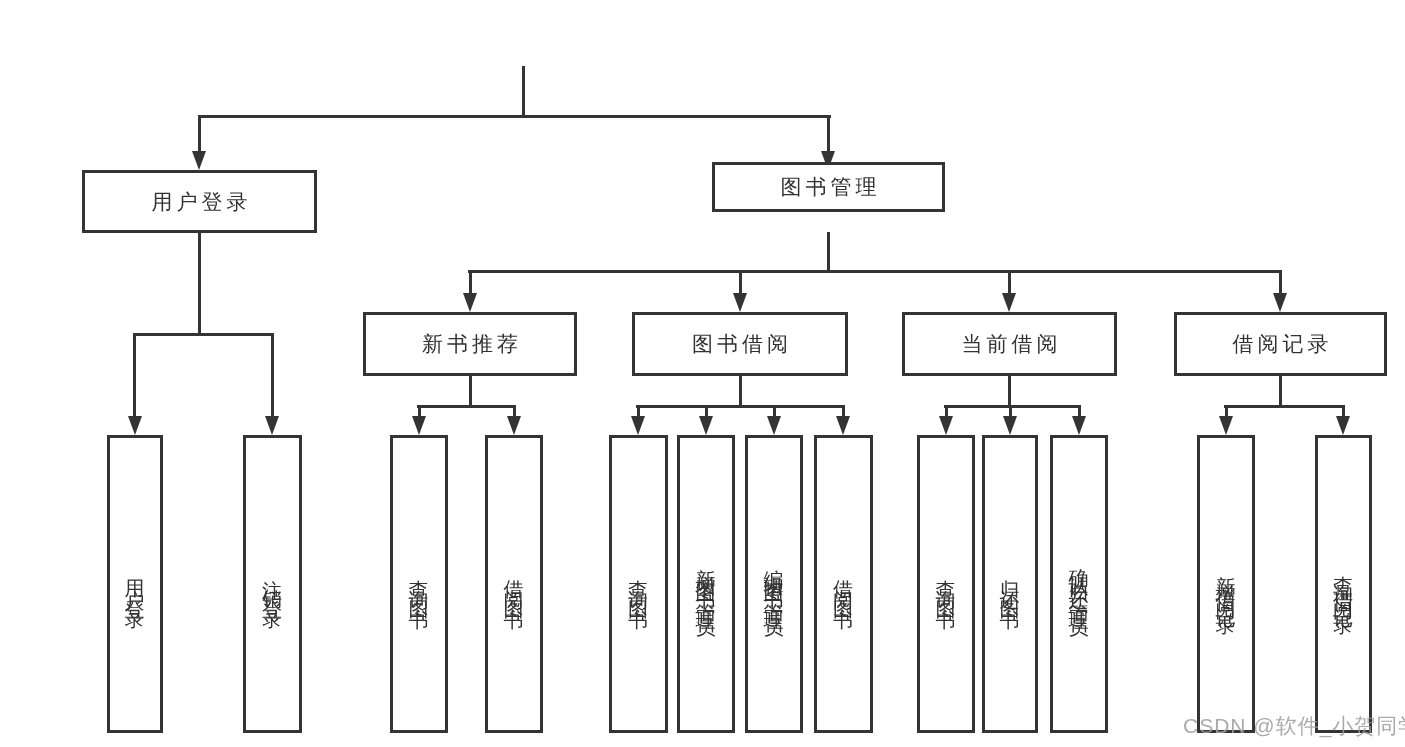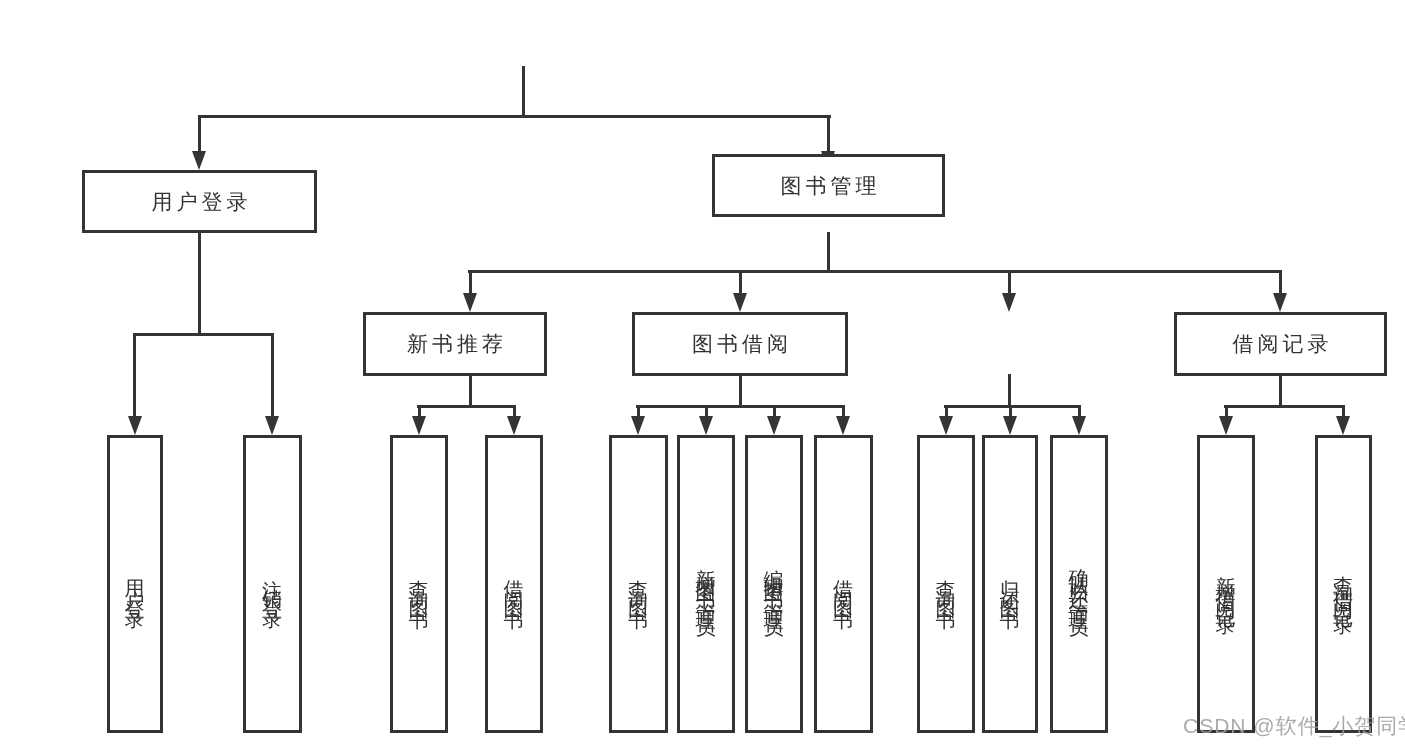--- a/index.html
+++ b/index.html
@@ -37,29 +37,32 @@
 </style>
 </head>
 <body>
 
 <div class="canvas">
 
 
   <div class="box" style="left:82px;top:170px;width:235px;height:63px;">
     <span class="hlabel">用户登录</span>
   </div>
-  <div class="box" style="left:712px;top:154px;width:233px;height:63px;">
+  <div class="box" style="left:712px;top:162px;width:233px;height:50px;">
     <span class="hlabel">图书管理</span>
   </div>
 
-  <div class="box" style="left:363px;top:312px;width:184px;height:64px;align-items:center;">
+  <div class="box" style="left:363px;top:312px;width:214px;height:64px;align-items:center;">
     <span class="hlabel">新书推荐</span>
   </div>
   <div class="box" style="left:632px;top:312px;width:216px;height:64px;font-family:Liberation Mono, monospace;">
     <span class="hlabel">图书借阅</span>
+  </div>
+  <div class="box" style="left:902px;top:312px;width:215px;height:64px;">
+    <span class="hlabel">当前借阅</span>
   </div>
   <div class="box" style="left:1174px;top:312px;width:213px;height:64px;">
     <span class="hlabel">借阅记录</span>
   </div>
 
   <div class="box" style="left:107px;top:435px;width:56px;height:298px;">
     <span class="vtext">用户登录</span>
   </div>
   <div class="box" style="left:243px;top:435px;width:59px;height:298px;">
     <span class="vtext">注销登录</span>

